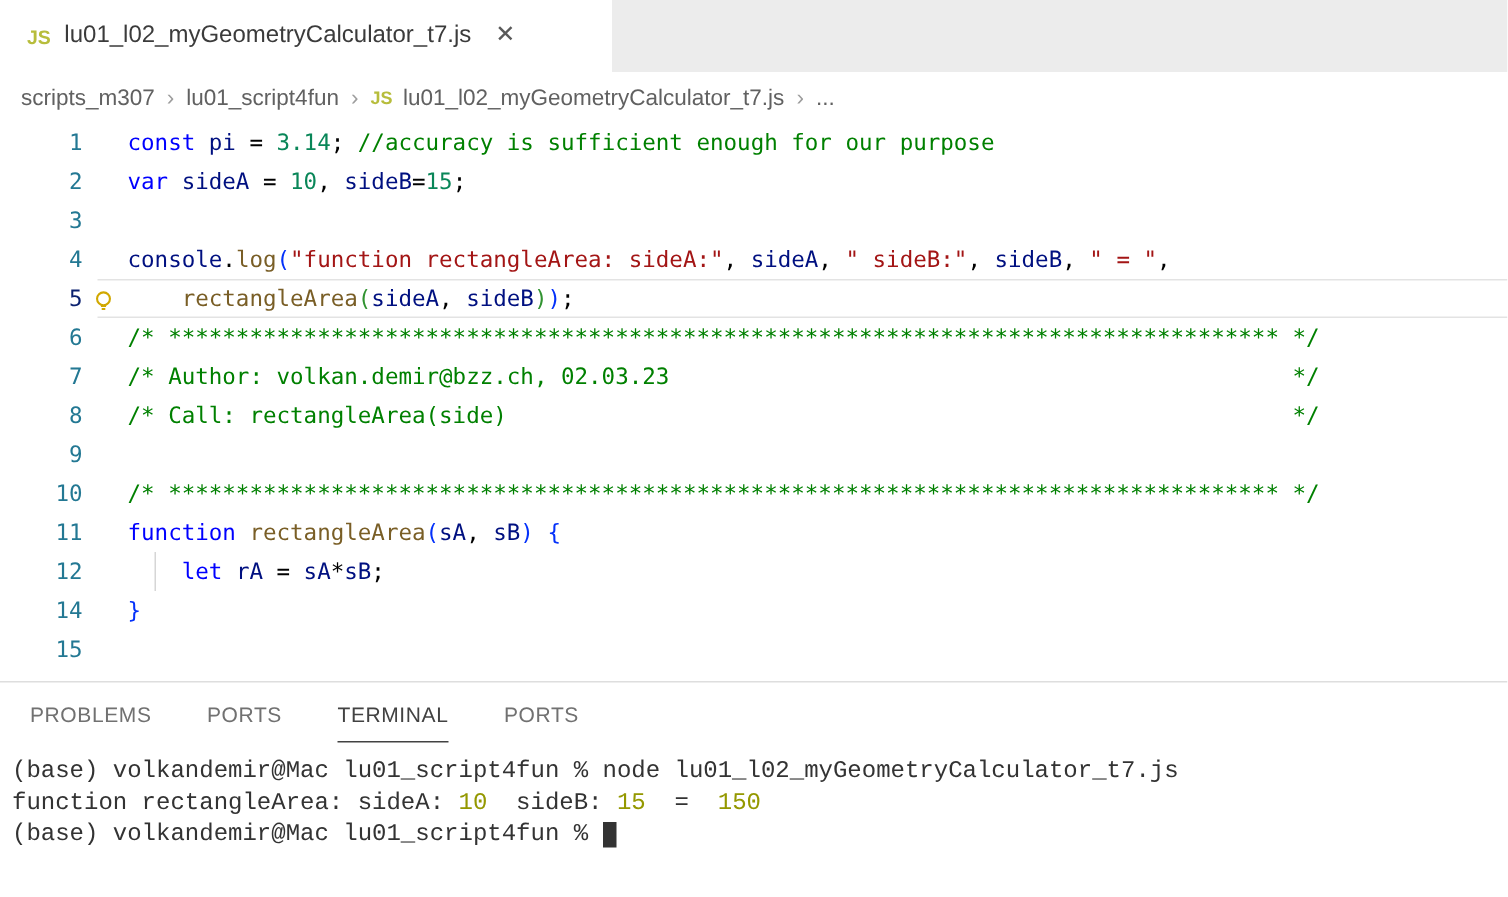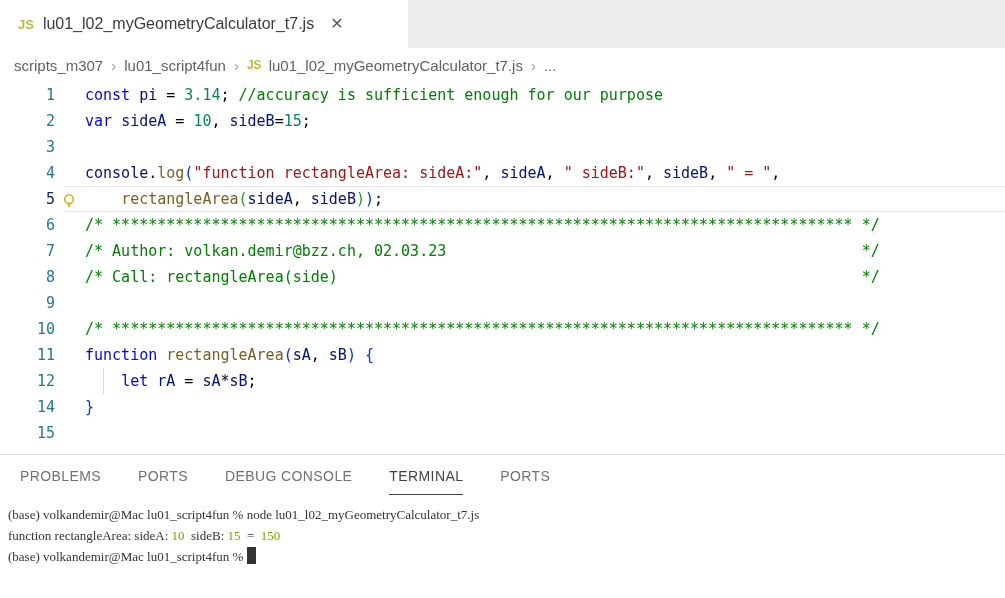--- a/index.html
+++ b/index.html
@@ -36,22 +36,22 @@
       background:var(--indentGuide); }
   .lightbulb { position:absolute; left:6px; top:5px; }
 
   
   .panel { border-top:1px solid var(--panelBorder); margin-top:8px; }
   .panel-tabs { display:flex; gap:37px; padding:13px 0 0 20px; height:40px; }
   .panel-tab { font-size:14px; letter-spacing:0.4px; color:var(--panelTabFg);
                padding-bottom:7px; border-bottom:1px solid transparent; }
   .panel-tab.active { color:var(--panelTabActiveFg); border-bottom-color:var(--panelTabActiveFg); }
 
-  .terminal { padding:9px 0 0 8px; font-family:Liberation Serif, serif;
-              font-size:13px; line-height:21px; color:var(--termFg); }
+  .terminal { padding:9px 0 0 8px; font-family:Liberation Mono, monospace;
+              font-size:16px; line-height:21px; color:var(--termFg); }
   .term-line { white-space:pre; }
   .cursor-block { display:inline-block; width:9px; height:17px; background:var(--cursor);
                   vertical-align:text-bottom; }
 </style>
 </head>
 <body>
 
 <div class="tabbar">
   <div class="tab">
     <span class="js-icon">JS</span>
@@ -155,21 +155,20 @@
       <span class="gutter">15</span>
       <span class="glyph-margin"></span>
       <span class="code-text"></span>
     </div>
   </div>
 
 <div class="panel">
   <div class="panel-tabs" id="panel-tabs">
       <span class="panel-tab">PROBLEMS</span>
       <span class="panel-tab">PORTS</span>
-      <span class="panel-tab">DEBUG CONSOLE</span>
       <span class="panel-tab active">TERMINAL</span>
       <span class="panel-tab">PORTS</span>
     </div>
   <div class="terminal" id="terminal">
       <div class="term-line"><span style="color: var(--termFg);">(base) volkandemir@Mac lu01_script4fun % node lu01_l02_myGeometryCalculator_t7.js</span></div>
       <div class="term-line"><span style="color: var(--termFg);">function rectangleArea: sideA: </span><span style="color: var(--yellow);">10</span><span style="color: var(--termFg);">  sideB: </span><span style="color: var(--yellow);">15</span><span style="color: var(--termFg);">  =  </span><span style="color: var(--yellow);">150</span></div>
       <div class="term-line"><span style="color: var(--termFg); margin-top: 48px;">(base) volkandemir@Mac lu01_script4fun % </span><span class="cursor-block"></span></div>
     </div>
 </div>
 

